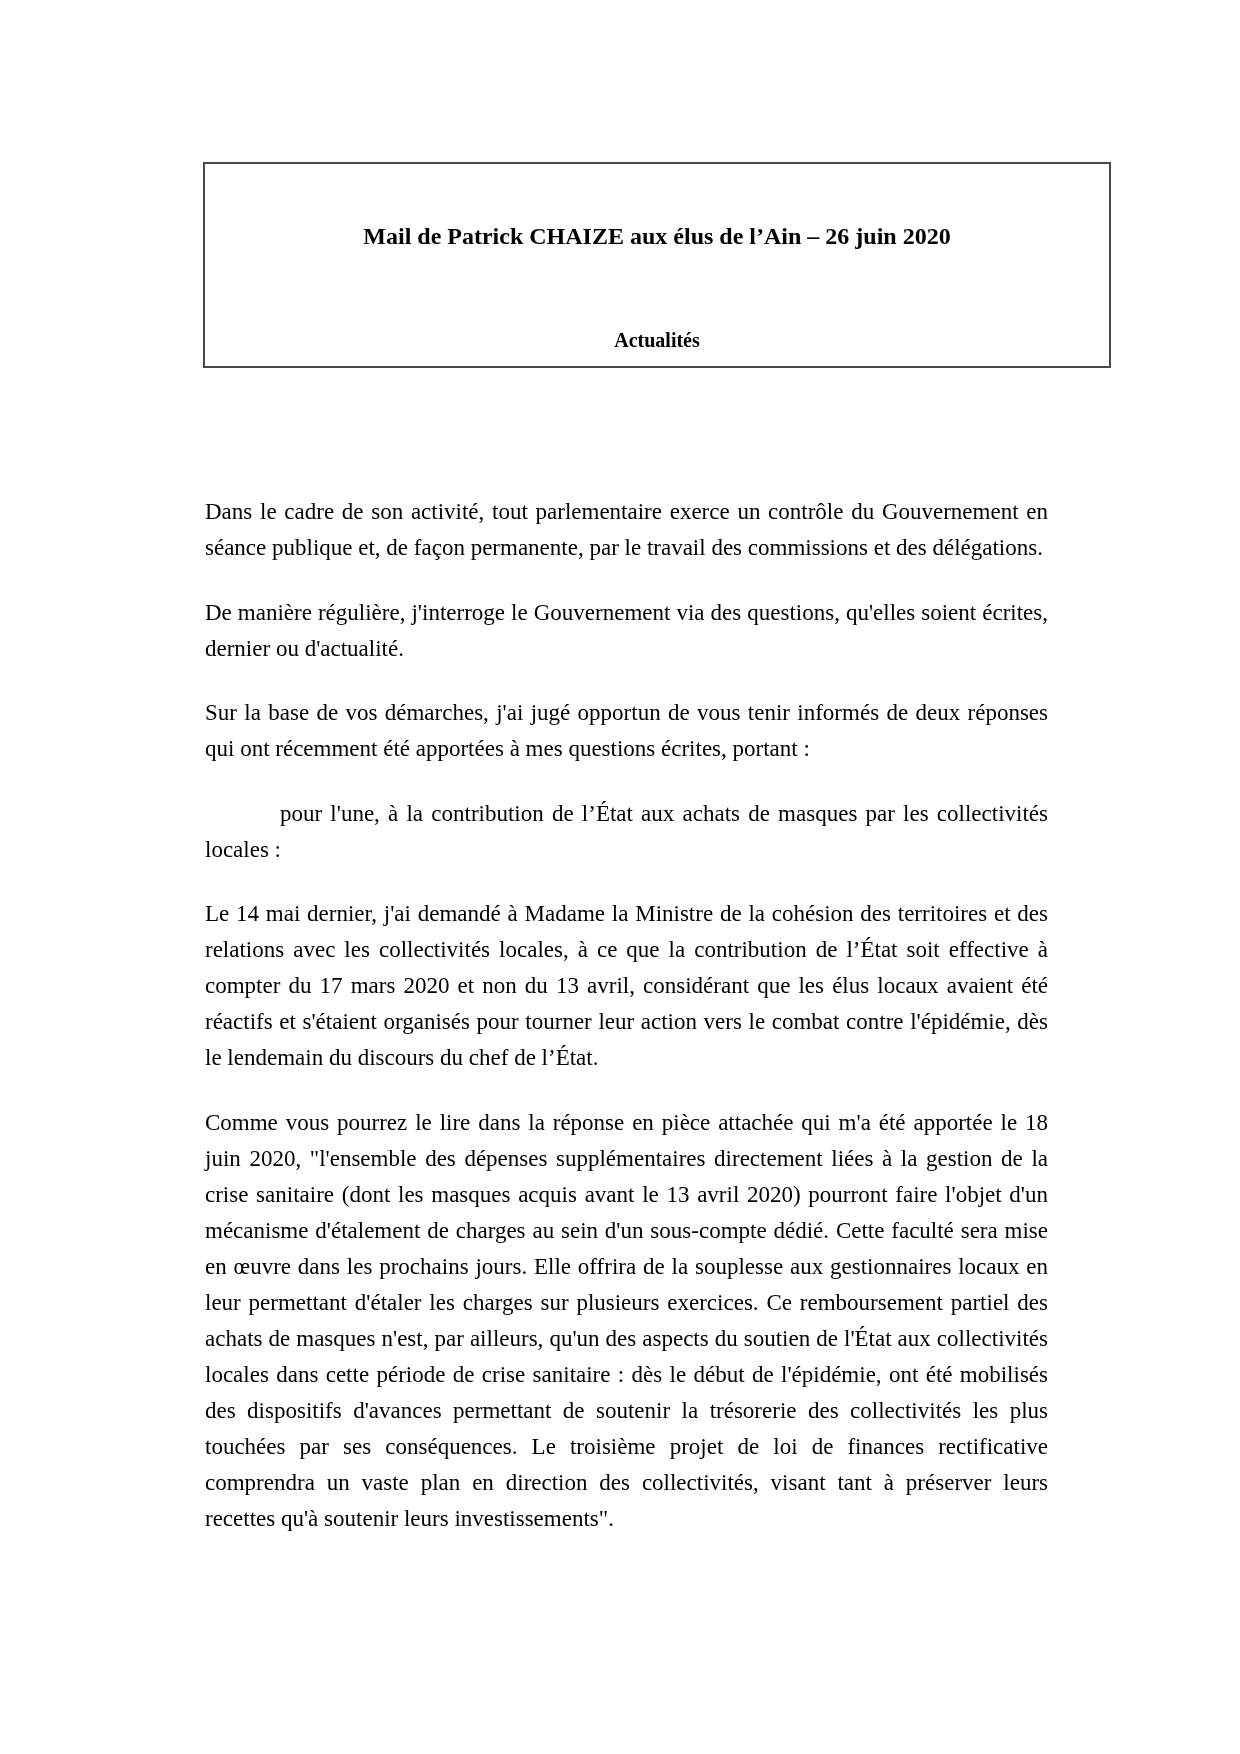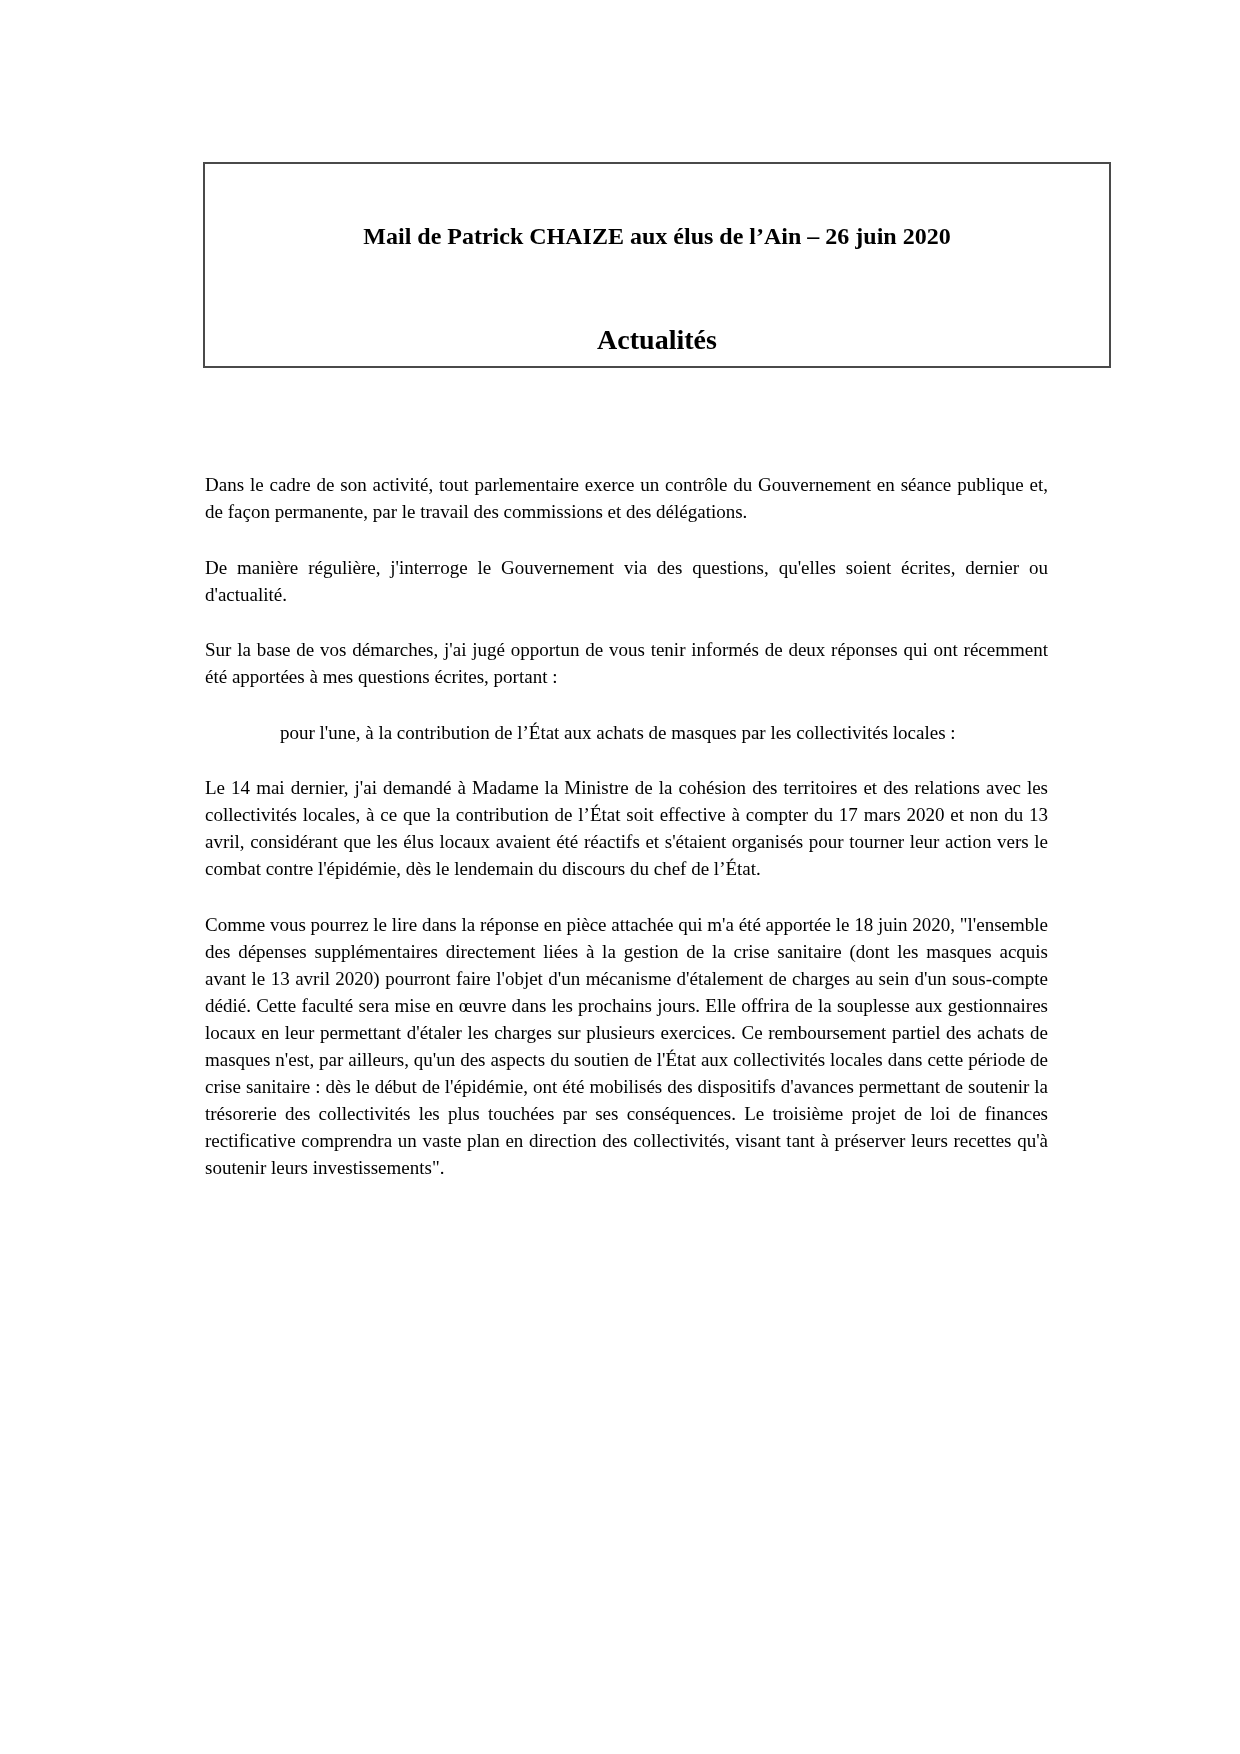--- a/index.html
+++ b/index.html
@@ -28,31 +28,31 @@
     margin-left: 36px;
   }
   .title-box .doc-title {
     margin-top: 58px;
     font-size: 24px;
     line-height: 28px;
     font-weight: bold;
   }
   .title-box .doc-subtitle {
     margin-top: 76px;
-    font-size: 28px;
+    font-size: 20px;
     line-height: 28px;
     font-weight: bold;
   }
   .doc-body {
     position: absolute;
     left: 205px;
-    top: 471px;
+    top: 494px;
     width: 843px;
-    font-size: 19px;
-    line-height: 27px;
+    font-size: 23px;
+    line-height: 36px;
     text-align: justify;
   }
   .doc-body p {
     margin: 0 0 28.6px 0;
     padding: 0;
   }
   .doc-body p.indent-first {
     text-indent: 75px;
     margin-top: 8px;
   }

